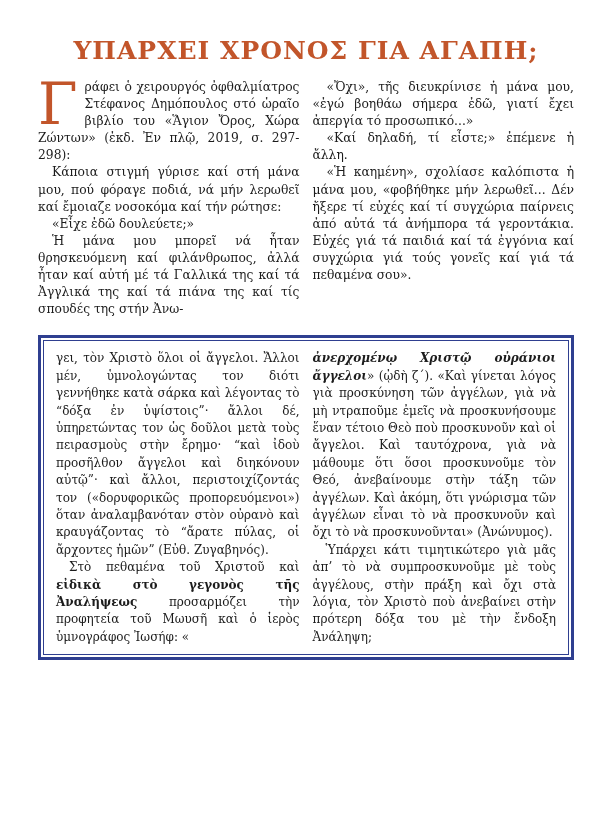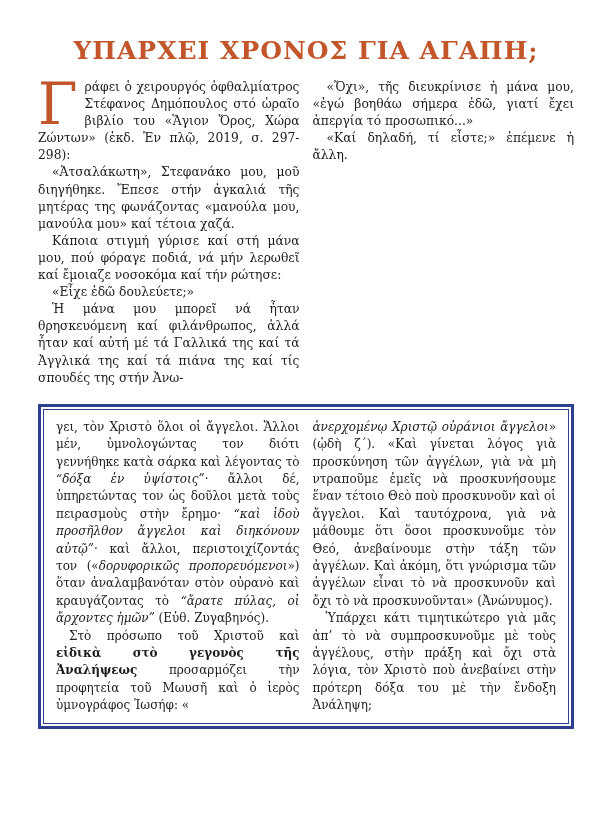--- a/index.html
+++ b/index.html
@@ -50,51 +50,51 @@
   }
   .boxed-inner{
     border:1px solid #2f3f90;
     padding:9px 12px 8px 12px;
   }
   .boxed .col{
     font-size:12px;
     line-height:17.4px;
   }
   .boxed .col p.indent{text-indent:13px;}
-  .run-i{font-style:italic;}
+  .run-i{}
   .run-b{font-weight:bold;}
-  .run-bi{font-weight:normal;font-style:italic;}
+  .run-bi{font-weight:bold;font-style:italic;}
 </style>
 </head>
 <body>
 
 <div class="page">
 
   <h1 class="page-title" style="color: rgb(194, 85, 42);">ΥΠΑΡΧΕΙ ΧΡΟΝΟΣ ΓΙΑ ΑΓΑΠΗ;</h1>
 
   <div class="columns">
     <div class="col" id="article-left">
         <p><span class="dropcap" style="color: rgb(194, 85, 42);">Γ</span>ράφει ὁ χειρουργός ὀφθαλμίατρος Στέφανος Δημόπουλος στό ὡραῖο βιβλίο του «Ἅγιον Ὄρος, Χώρα Ζώντων» (ἐκδ. Ἐν πλῷ, 2019, σ. 297-298):</p>
-        <p class="indent">«Ἀτσαλάκωτη», Στεφανάκο μου, μοῦ διηγήθηκε. Ἔπεσε στήν ἀγκαλιά τῆς μητέρας της φωνάζοντας «μανούλα μου, μανούλα μου» καί τέτοια χαζά.</p>
         <p class="indent">Κάποια στιγμή γύρισε καί στή μάνα μου, πού φόραγε ποδιά, νά μήν λερωθεῖ καί ἔμοιαζε νοσοκόμα καί τήν ρώτησε:</p>
         <p class="indent">«Εἶχε ἐδῶ δουλεύετε;»</p>
         <p class="indent">Ἡ μάνα μου μπορεῖ νά ἦταν θρησκευόμενη καί φιλάνθρωπος, ἀλλά ἦταν καί αὐτή μέ τά Γαλλικά της καί τά Ἀγγλικά της καί τά πιάνα της καί τίς σπουδές της στήν Ἀνω-</p>
       </div>
     <div class="col" id="article-right">
         <p class="indent">«Ὄχι», τῆς διευκρίνισε ἡ μάνα μου, «ἐγώ βοηθάω σήμερα ἐδῶ, γιατί ἔχει ἀπεργία τό προσωπικό...»</p>
         <p class="indent">«Καί δηλαδή, τί εἶστε;» ἐπέμενε ἡ ἄλλη.</p>
+        <p class="indent">«Ἡ καημένη», σχολίασε καλόπιστα ἡ μάνα μου, «φοβήθηκε μήν λερωθεῖ... Δέν ἤξερε τί εὐχές καί τί συγχώρια παίρνεις ἀπό αὐτά τά ἀνήμπορα τά γεροντάκια. Εὐχές γιά τά παιδιά καί τά ἐγγόνια καί συγχώρια γιά τούς γονεῖς καί γιά τά πεθαμένα σου».</p>
       </div>
   </div>
 
   <div class="boxed" style="border-color: rgb(47, 63, 144);">
     <div class="boxed-inner" style="border-color: rgb(47, 63, 144);">
       <div class="columns">
         <div class="col" id="box-left">
             <p><span>γει, τὸν Χριστὸ ὅλοι οἱ ἄγγελοι. Ἄλλοι μέν, ὑμνολογώντας τον διότι γεννήθηκε κατὰ σάρκα καὶ λέγοντας τὸ </span><span class="run-i">“δόξα ἐν ὑψίστοις”</span><span>· ἄλλοι δέ, ὑπηρετώντας τον ὡς δοῦλοι μετὰ τοὺς πειρασμοὺς στὴν ἔρημο· </span><span class="run-i">“καὶ ἰδοὺ προσῆλθον ἄγγελοι καὶ διηκόνουν αὐτῷ”</span><span>· καὶ ἄλλοι, περιστοιχίζοντάς τον («</span><span class="run-i">δορυφορικῶς προπορευόμενοι</span><span>») ὅταν ἀναλαμβανόταν στὸν οὐρανὸ καὶ κραυγάζοντας τὸ </span><span class="run-i">“ἄρατε πύλας, οἱ ἄρχοντες ἡμῶν”</span><span> (Εὐθ. Ζυγαβηνός).</span></p>
-            <p class="indent"><span>Στὸ πρόσωπο τοῦ Χριστοῦ καὶ </span><span class="run-b">εἰδικὰ στὸ γεγονὸς τῆς Ἀναλήψεως</span><span> προσαρμόζει τὴν προφητεία τοῦ Μωυσῆ καὶ ὁ ἱερὸς ὑμνογράφος Ἰωσήφ: «</span></p>
+            <p class="indent"><span>Στὸ πεθαμένα τοῦ Χριστοῦ καὶ </span><span class="run-b">εἰδικὰ στὸ γεγονὸς τῆς Ἀναλήψεως</span><span> προσαρμόζει τὴν προφητεία τοῦ Μωυσῆ καὶ ὁ ἱερὸς ὑμνογράφος Ἰωσήφ: «</span></p>
           </div>
         <div class="col" id="box-right">
             <p><span class="run-bi">ἀνερχομένῳ Χριστῷ οὐράνιοι ἄγγελοι</span><span>» (ᾠδὴ ζ´). «Καὶ γίνεται λόγος γιὰ προσκύνηση τῶν ἀγγέλων, γιὰ νὰ μὴ ντραποῦμε ἐμεῖς νὰ προσκυνήσουμε ἕναν τέτοιο Θεὸ ποὺ προσκυνοῦν καὶ οἱ ἄγγελοι. Καὶ ταυτόχρονα, γιὰ νὰ μάθουμε ὅτι ὅσοι προσκυνοῦμε τὸν Θεό, ἀνεβαίνουμε στὴν τάξη τῶν ἀγγέλων. Καὶ ἀκόμη, ὅτι γνώρισμα τῶν ἀγγέλων εἶναι τὸ νὰ προσκυνοῦν καὶ ὄχι τὸ νὰ προσκυνοῦνται» (Ἀνώνυμος).</span></p>
             <p class="indent"><span>Ὑπάρχει κάτι τιμητικώτερο γιὰ μᾶς ἀπ’ τὸ νὰ συμπροσκυνοῦμε μὲ τοὺς ἀγγέλους, στὴν πράξη καὶ ὄχι στὰ λόγια, τὸν Χριστὸ ποὺ ἀνεβαίνει στὴν πρότερη δόξα του μὲ τὴν ἔνδοξη Ἀνάληψη;</span></p>
           </div>
       </div>
 
     </div>
   </div>
 

